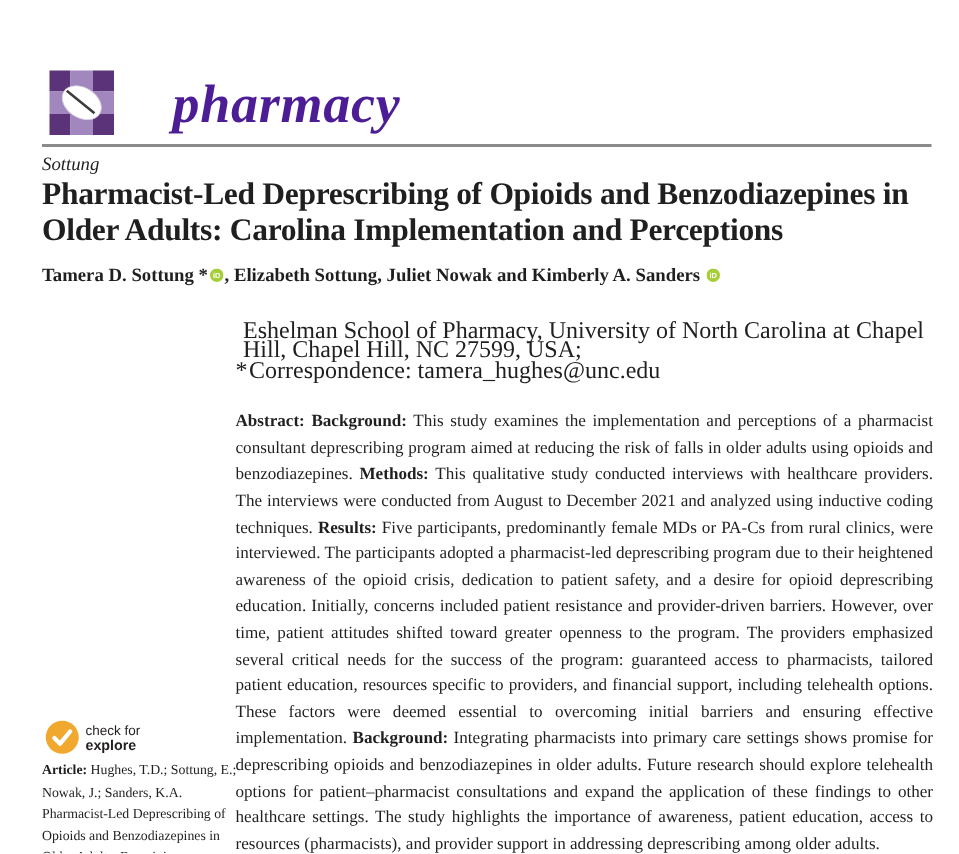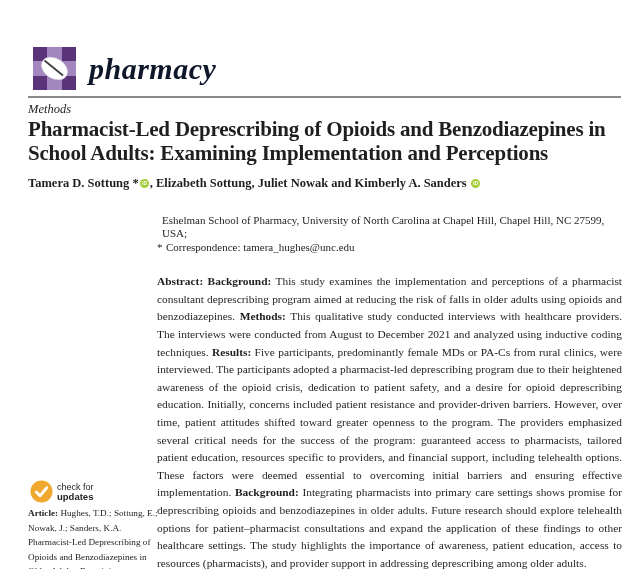--- a/index.html
+++ b/index.html
@@ -7,36 +7,36 @@
     position:relative;width:639px;height:569px;overflow:hidden;background:#fff;
     font-family:"Liberation Serif","DejaVu Serif",serif;color:#1f1f1f;
   }
   
   .journal-logo{position:absolute;left:33px;top:47px;display:flex;align-items:center;gap:13px;}
   .logo-mark{position:relative;width:43px;height:43px;display:grid;grid-template-columns:1fr 1fr 1fr;grid-template-rows:1fr 1fr 1fr;}
   .logo-cell-corner{background:#5b3379;}
   .logo-cell-edge{background:#a287bf;}
   .logo-cell-center{background:#8e6fae;}
   .logo-pill{position:absolute;left:0;top:0;}
-  .journal-name{font-style:italic;font-weight:bold;font-size:30px;color:#0f172a;letter-spacing:.5px;}
+  .journal-name{font-style:italic;font-weight:bold;font-size:36px;color:#4c1d95;letter-spacing:.5px;margin-left:26px;}
   .mdpi-logo{position:absolute;right:20px;top:52px;}
   .header-rule{position:absolute;left:28px;top:96px;width:593px;height:2px;background:#8a8a8a;}
   
   .article-type{position:absolute;left:28px;top:102px;font-style:italic;font-size:12.5px;}
   .title{position:absolute;left:28px;top:117px;width:578px;margin:0;font-size:21px;line-height:24px;font-weight:bold;letter-spacing:-.2px;}
   .authors{position:absolute;left:28px;top:176px;width:560px;font-size:12.5px;font-weight:bold;}
   .orcid{display:inline-block;vertical-align:-1px;margin:0 1px;}
   
   .right-col{position:absolute;left:157px;top:214px;width:465px;}
-  .affiliation{font-size:11px;line-height:13.4px;padding-left:5px;}
+  .affiliation{font-size:16px;line-height:13.4px;padding-left:5px;}
   .corr-line{display:flex;gap:4px;}
   .corr-marker{margin-left:-5px;width:5px;}
   .abstract{margin:19px 0 0 0;font-size:11.4px;line-height:17.6px;text-align:justify;}
   
-  .badge{position:absolute;left:30px;top:480px;display:flex;align-items:center;gap:4px;cursor:pointer;}
+  .badge{position:absolute;left:30px;top:480px;display:flex;align-items:flex-end;gap:4px;cursor:pointer;}
   .badge-text{font-family:"Liberation Sans","DejaVu Sans",sans-serif;font-size:9px;line-height:10px;color:#231f20;}
   .badge-text b{font-size:9.5px;}
   .citation{position:absolute;left:28px;top:506px;width:132px;font-size:9.2px;line-height:14.6px;}
 </style>
 </head>
 <body>
 
 <div class="page">
 
   <div class="journal-logo">
@@ -54,22 +54,22 @@
         <ellipse cx="21.5" cy="21.5" rx="14" ry="10" transform="rotate(32 21.5 21.5)" fill="#ffffff" stroke="#d9d2e3" stroke-width="0.6"></ellipse>
         <line x1="11.5" y1="13.5" x2="30" y2="28.5" stroke="#3c3c3c" stroke-width="1.7"></line>
       </svg>
     </div>
     <span class="journal-name">pharmacy</span>
   </div>
 
 
   <div class="header-rule"></div>
 
-  <div class="article-type">Methods</div>
-  <h1 class="title">Pharmacist-Led Deprescribing of Opioids and Benzodiazepines in School Adults: Examining Implementation and Perceptions</h1>
+  <div class="article-type">Sottung</div>
+  <h1 class="title">Pharmacist-Led Deprescribing of Opioids and Benzodiazepines in Older Adults: Carolina Implementation and Perceptions</h1>
 
   <div class="authors">
     <span>Tamera D. Sottung *</span><span class="orcid"><svg width="9" height="9" viewBox="0 0 10 10">
           <circle cx="5" cy="5" r="5" fill="#A6CE39"></circle>
           <text x="5" y="7.2" text-anchor="middle" font-family="Liberation Sans, sans-serif" font-size="5.5" fill="#ffffff">iD</text>
         </svg></span><span>, Elizabeth Sottung, Juliet Nowak and Kimberly A. Sanders</span>
     <span class="orcid"><svg width="9" height="9" viewBox="0 0 10 10">
           <circle cx="5" cy="5" r="5" fill="#A6CE39"></circle>
           <text x="5" y="7.2" text-anchor="middle" font-family="Liberation Sans, sans-serif" font-size="5.5" fill="#ffffff">iD</text>
         </svg></span>
@@ -98,21 +98,21 @@
 
   </div>
 
   <div class="badge">
     <svg width="23" height="23" viewBox="0 0 24 24">
       <circle cx="12" cy="12" r="11.5" fill="#F0A92E"></circle>
       <path d="M6.5 12.5 L10.5 16.5 L17.5 8" fill="none" stroke="#ffffff" stroke-width="3" stroke-linecap="round" stroke-linejoin="round"></path>
     </svg>
     <span class="badge-text">
       <span>check for</span><br>
-      <b>updates</b>
+      <b>explore</b>
     </span>
   </div>
 
   <div class="citation">
     <b>Article:</b>
     <span>Hughes, T.D.; Sottung, E.; Nowak, J.; Sanders, K.A. Pharmacist-Led Deprescribing of Opioids and Benzodiazepines in Older Adults: Examining</span>
   </div>
 
 </div>
 

